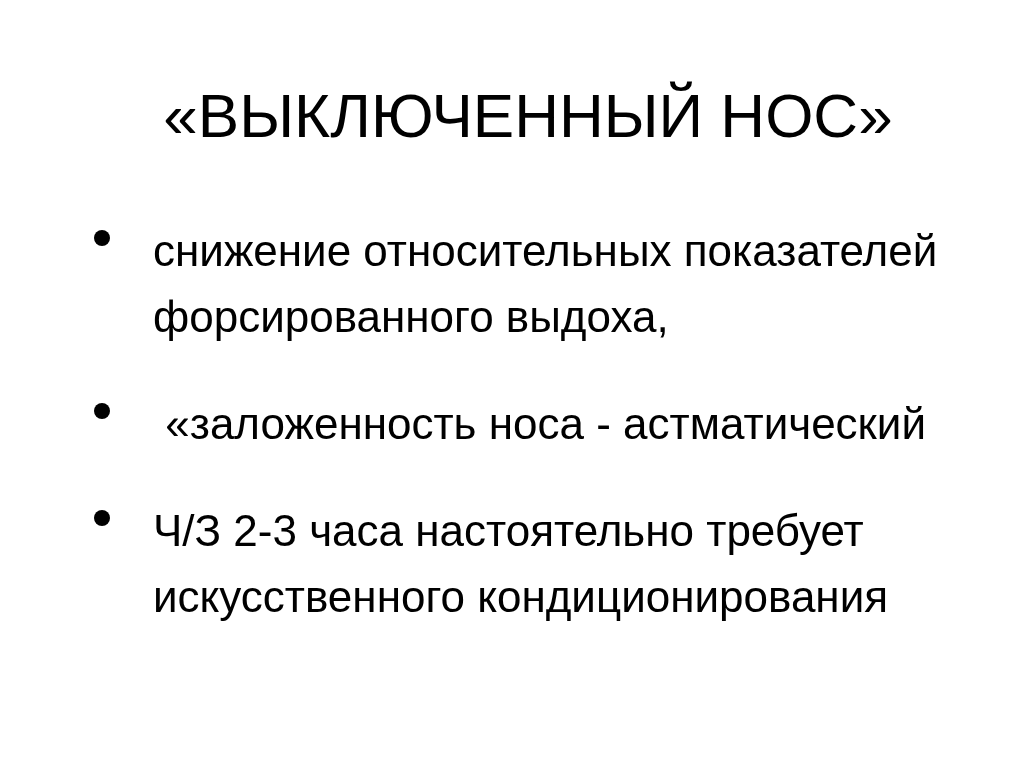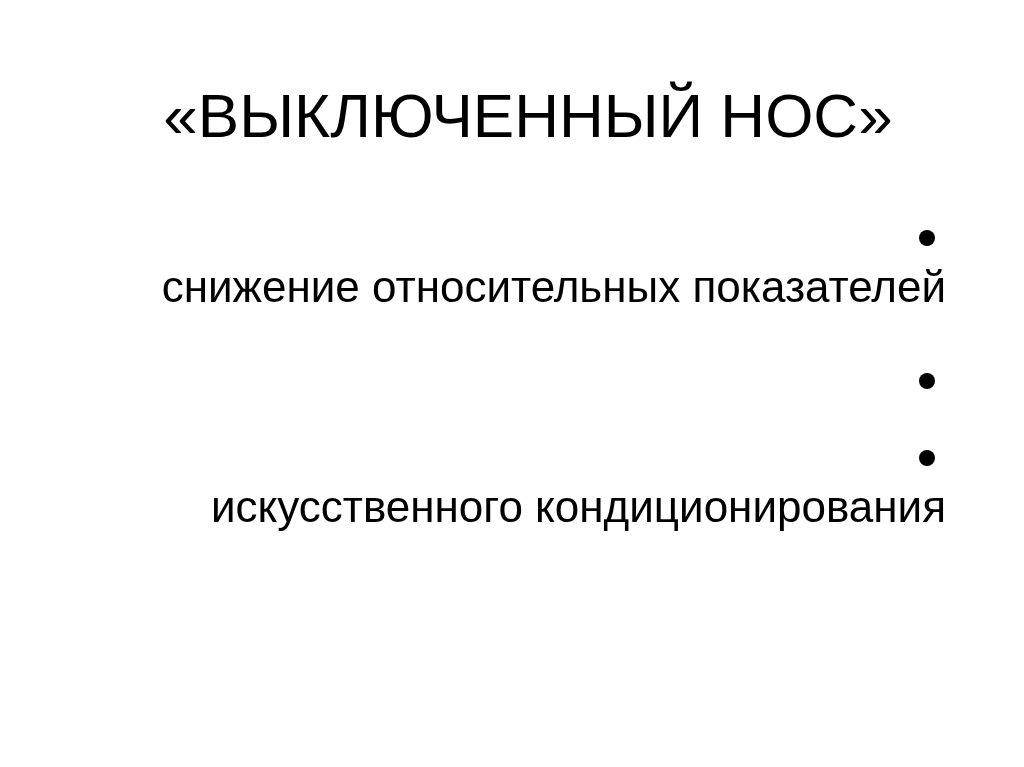--- a/index.html
+++ b/index.html
@@ -29,23 +29,22 @@
   }
   .body-text {
     position: absolute;
     top: 178px;
     left: 62px;
     width: 900px;
     color: #000000;
   }
   .bullet-item {
     display: flex;
-    align-items: flex-end;
+    align-items: flex-start;
     margin-bottom: 9px;
-    flex-direction: column;
   }
   .bullet-dot {
     flex: 0 0 auto;
     width: 11px;
     height: 11px;
     border-radius: 50%;
     background: #000000;
     margin-top: 20px;
     margin-right: 27px;
   }
@@ -65,30 +64,33 @@
 <div class="slide">
 
   <h1 class="slide-title">«ВЫКЛЮЧЕННЫЙ НОС»</h1>
 
   <div class="body-text">
 
     <div class="bullet-item">
       <div class="bullet-dot"></div>
       <div class="bullet-lines">
         <div class="bullet-line">снижение относительных показателей</div>
+        <div class="bullet-line">форсированного выдоха,</div>
       </div>
     </div>
 
     <div class="bullet-item">
       <div class="bullet-dot"></div>
       <div class="bullet-lines">
+        <div class="bullet-line"> «заложенность носа - астматический</div>
       </div>
     </div>
 
     <div class="bullet-item">
       <div class="bullet-dot"></div>
       <div class="bullet-lines">
+        <div class="bullet-line">Ч/З 2-3 часа настоятельно требует</div>
         <div class="bullet-line">искусственного кондиционирования</div>
       </div>
     </div>
 
   </div>
 </div>
 
 </body></html>

